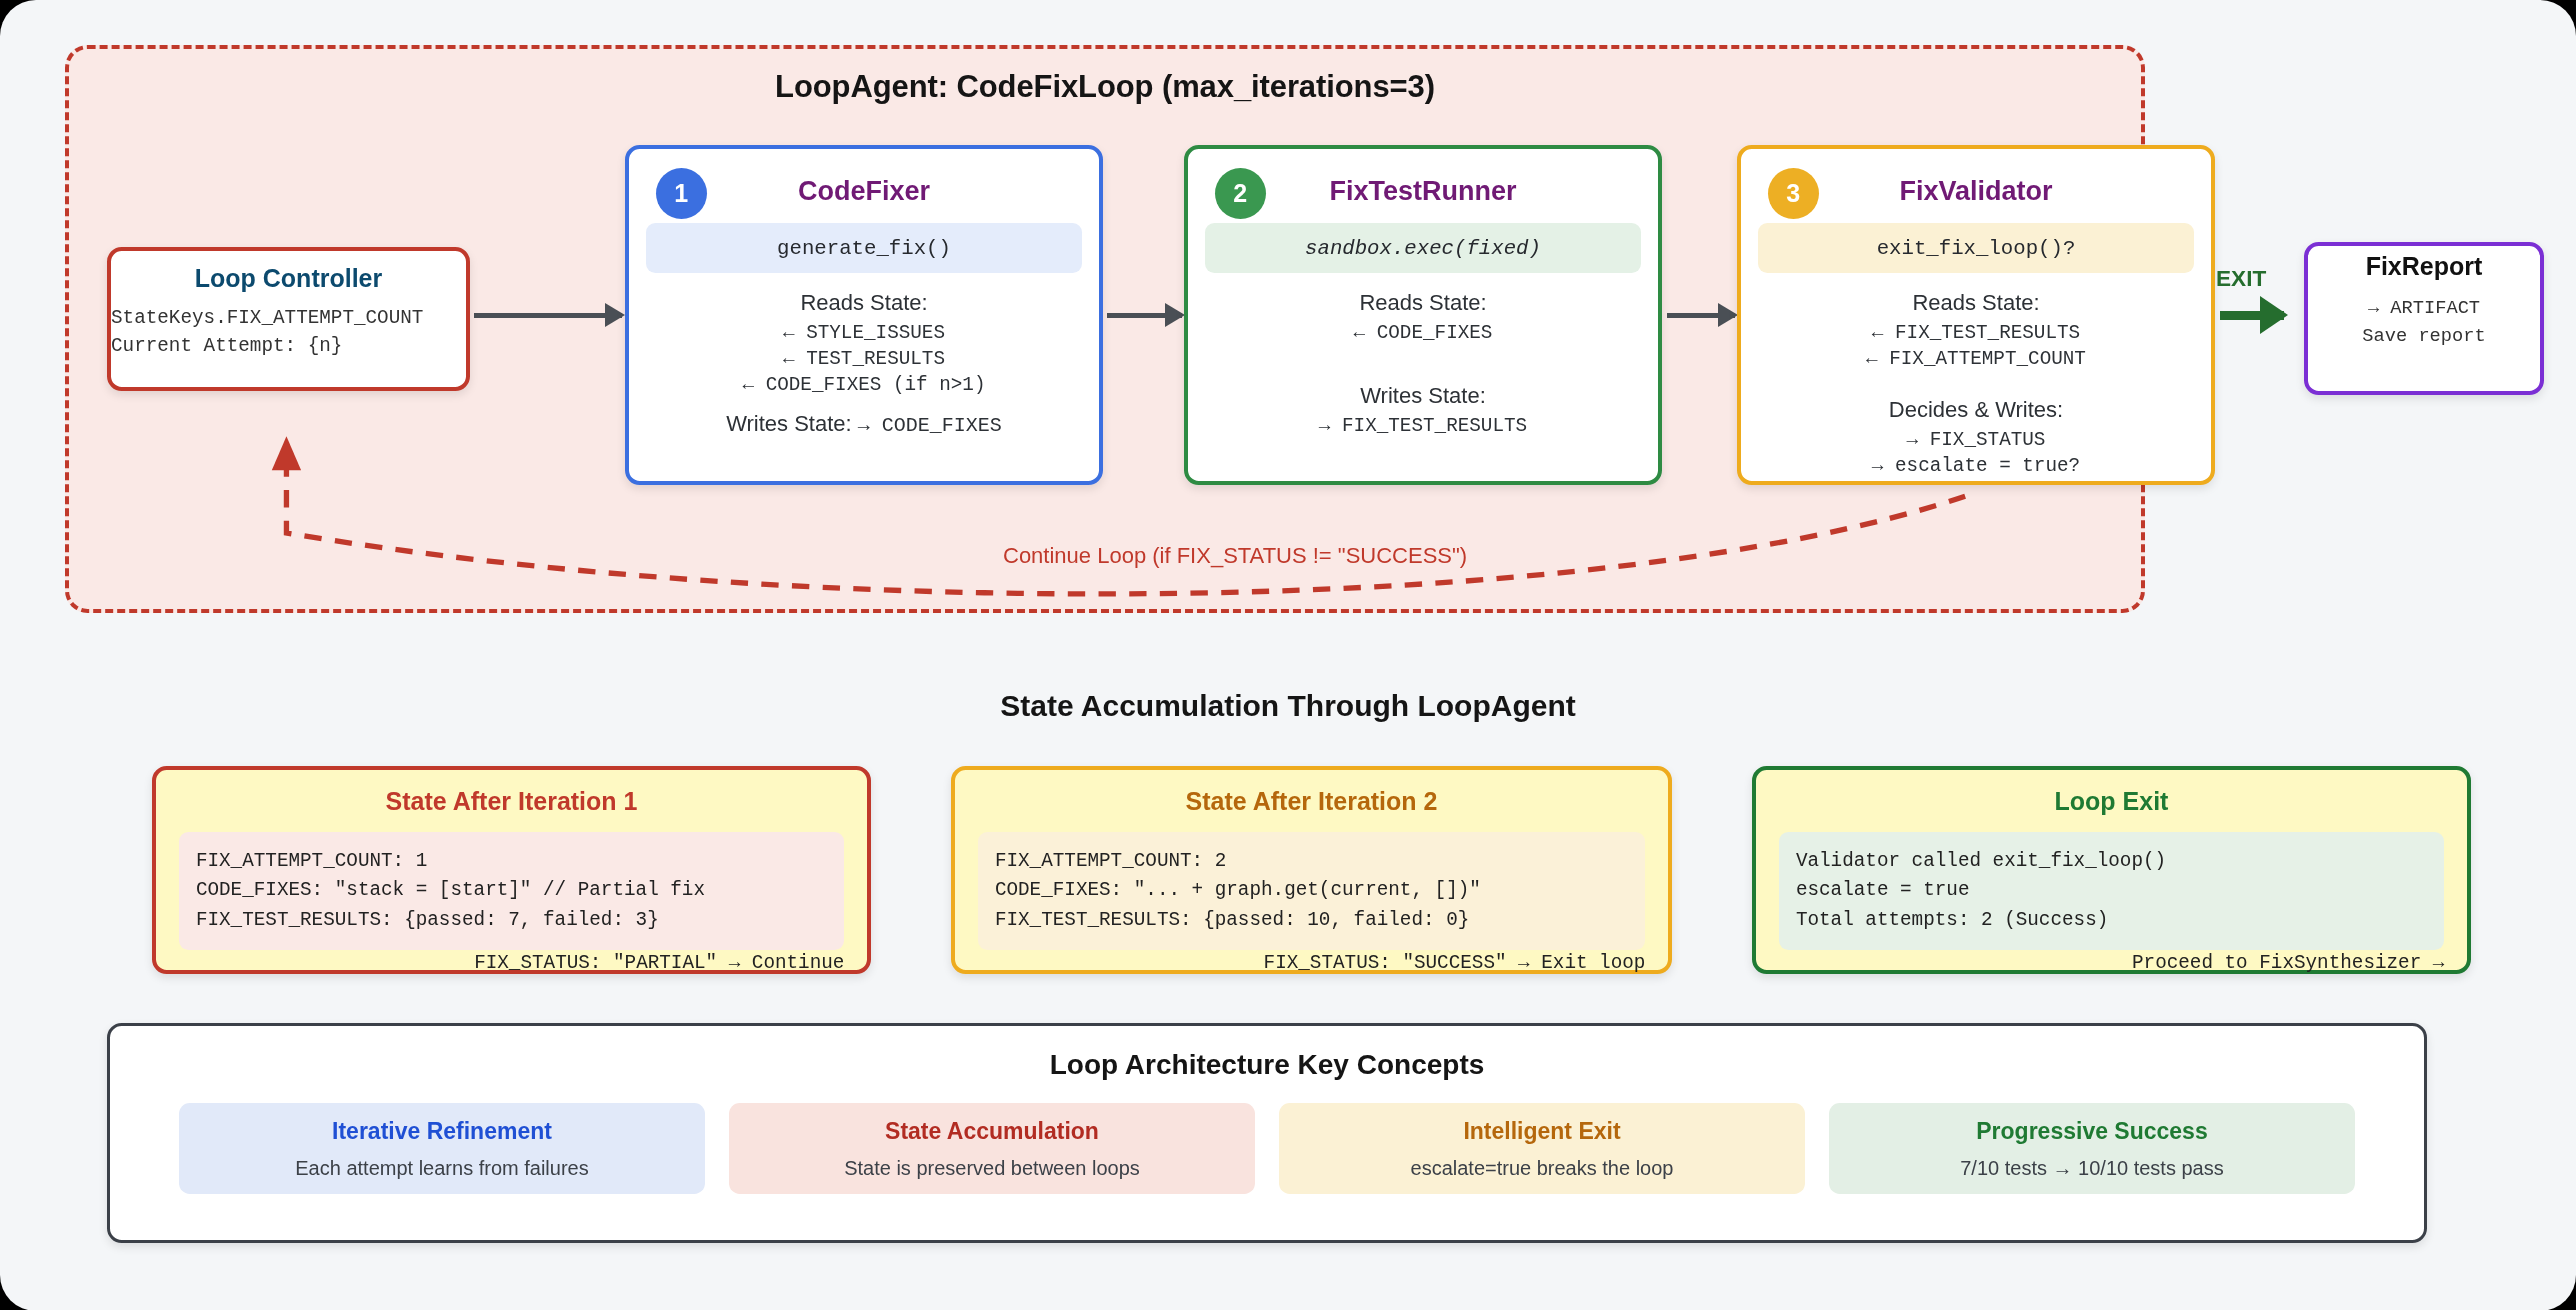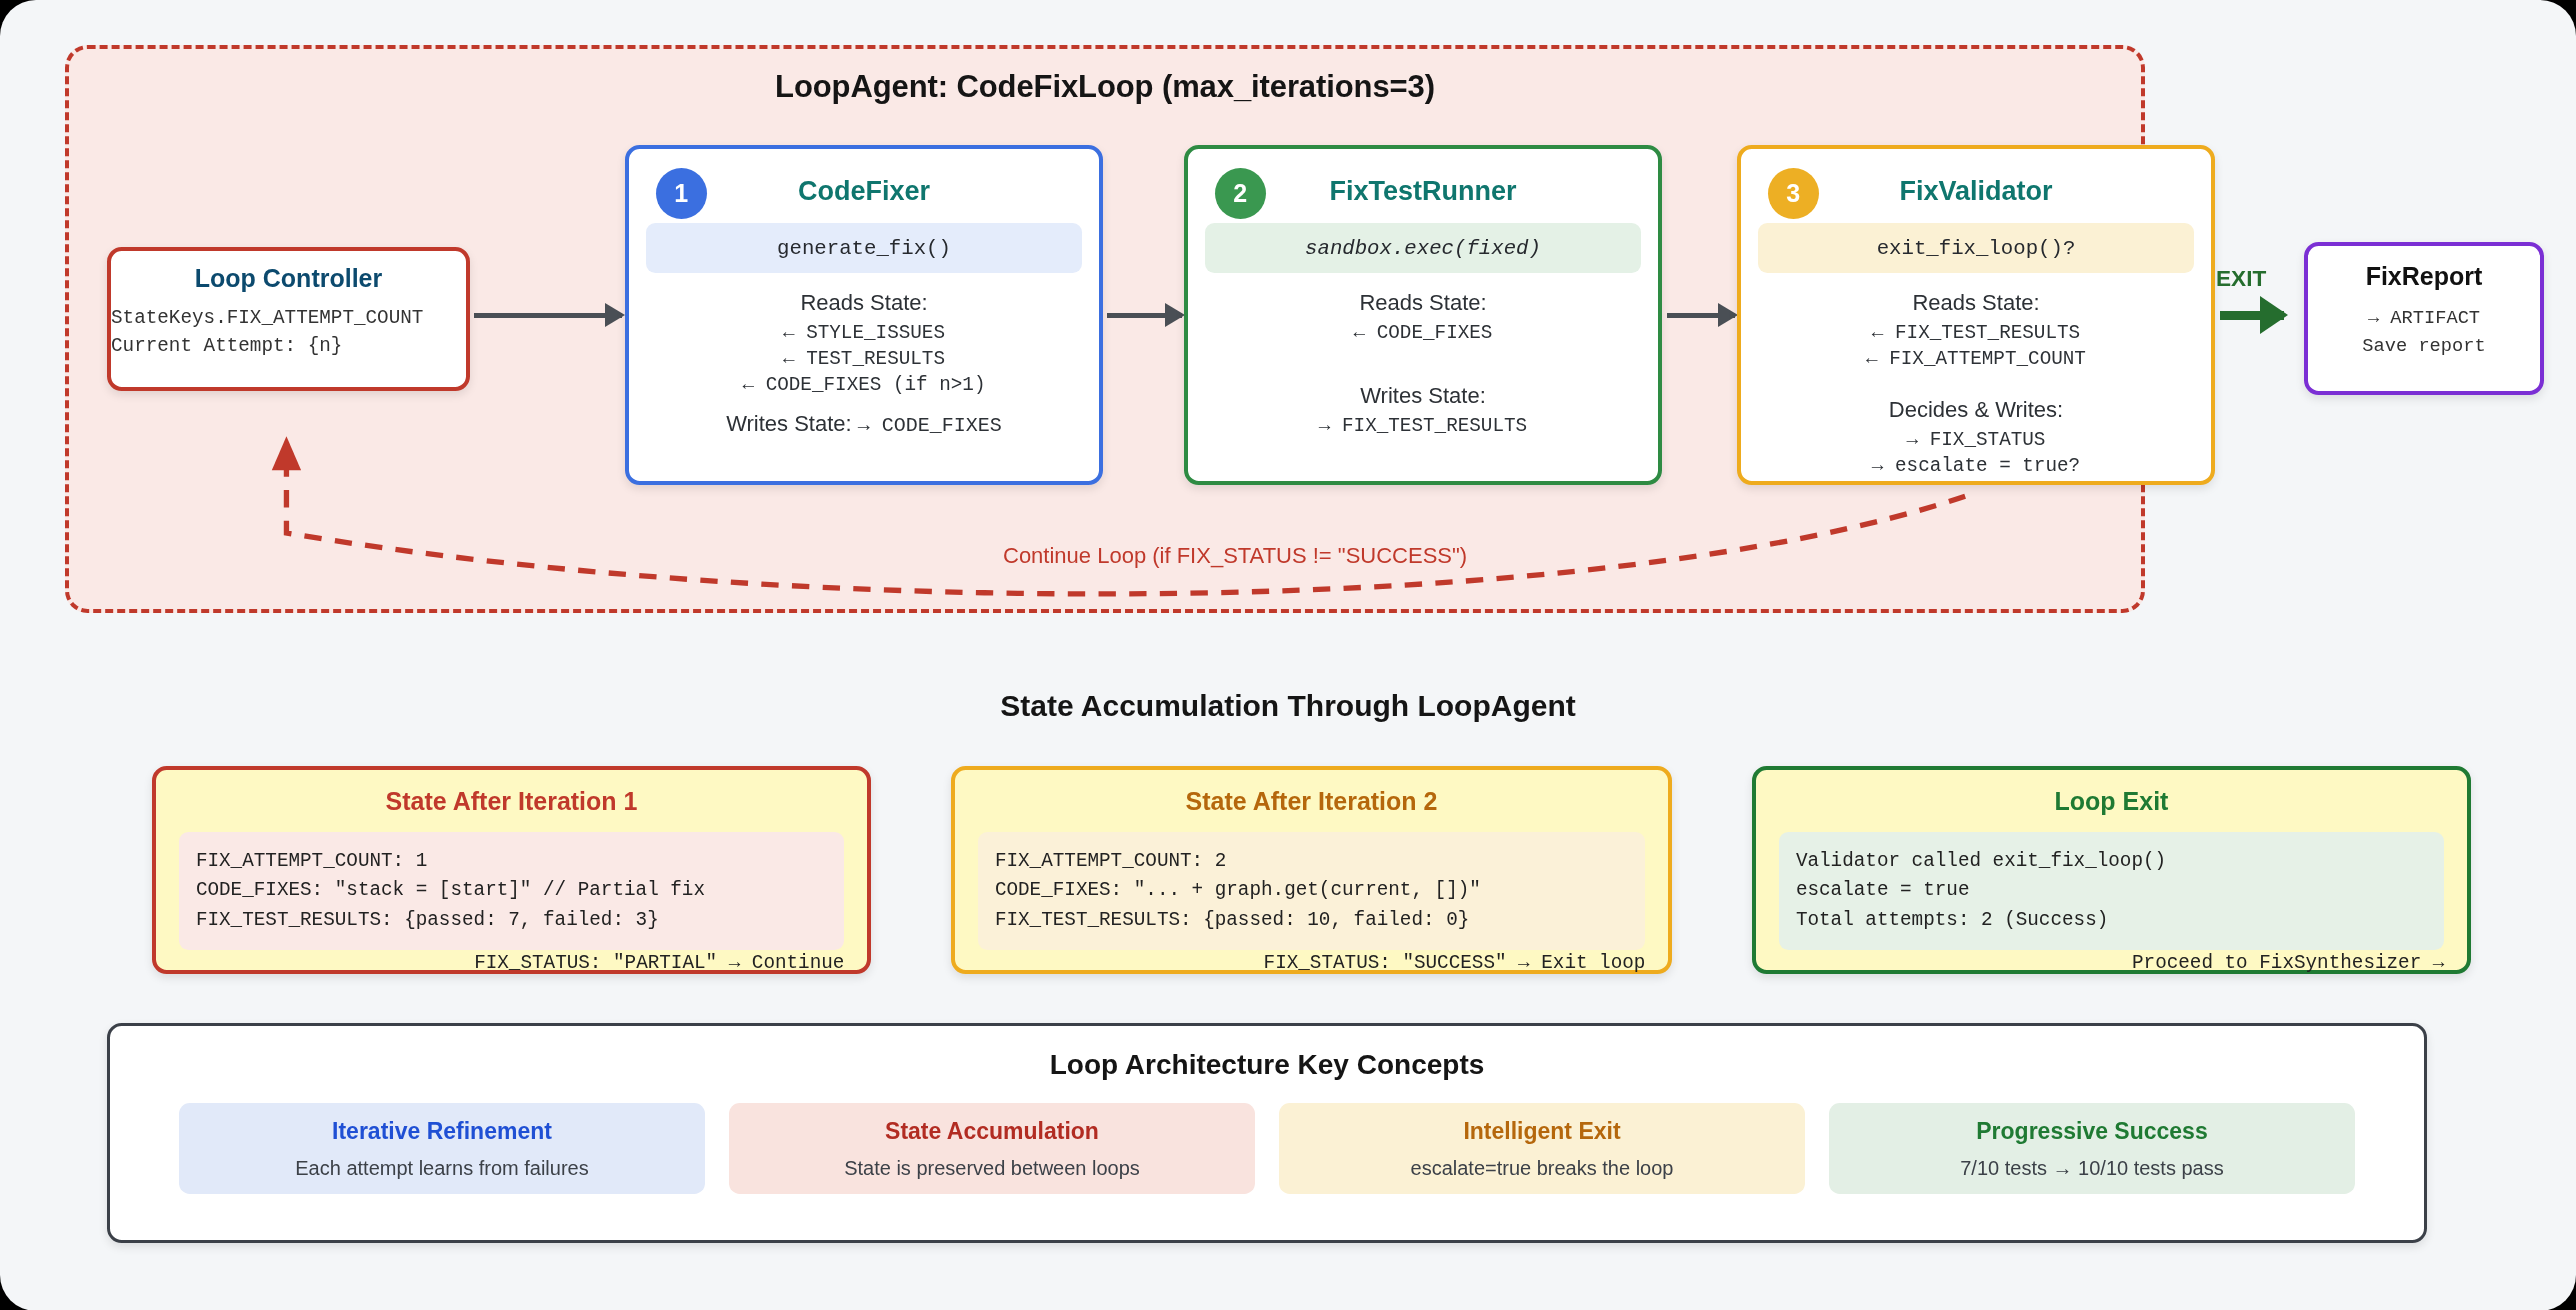--- a/index.html
+++ b/index.html
@@ -109,21 +109,21 @@
     justify-content: center;
   }
   #agent-1 .badge { background: #3b6fe0; }
   #agent-2 .badge { background: #3a9850; }
   #agent-3 .badge { background: #edaf24; }
 
   .agent-name {
     text-align: center;
     font-size: 27px;
     font-weight: bold;
-    color: #0f766e;
+    color: #701a75;
     line-height: 51px;
   }
   .call-chip {
     border-radius: 9.3px;
     text-align: center;
     font-family: "Liberation Mono", monospace;
     font-size: 20.7px;
     color: #26292e;
     padding: 13.3px 0;
     margin-bottom: 17.3px;
@@ -158,21 +158,21 @@
   .gap-sm { height: 17.3px; }
   .gap-md { height: 29px; }
 
   
   #fix-report {
     left: 2304px;
     top: 242px;
     width: 240px;
     height: 153px;
     border: 4px solid #7b2fd4;
-    padding-top: 16px;
+    padding-top: 6px;
   }
   #fix-report .fr-title {
     text-align: center;
     font-size: 25px;
     font-weight: bold;
     color: #111;
     margin-bottom: 13.3px;
   }
   #fix-report .fr-line {
     text-align: center;

